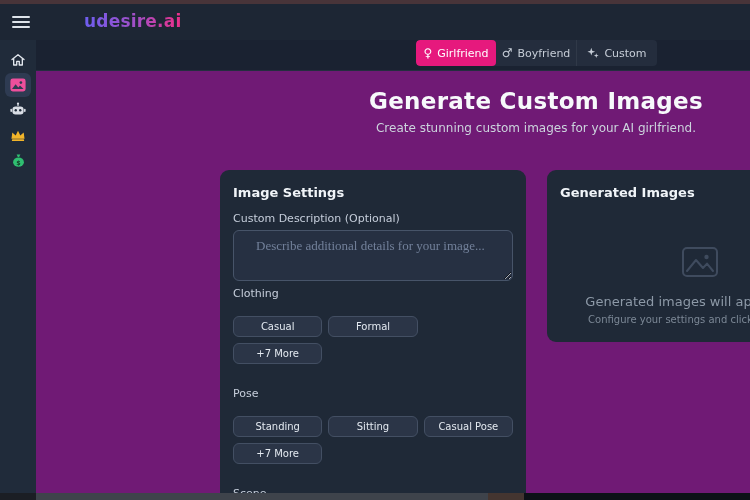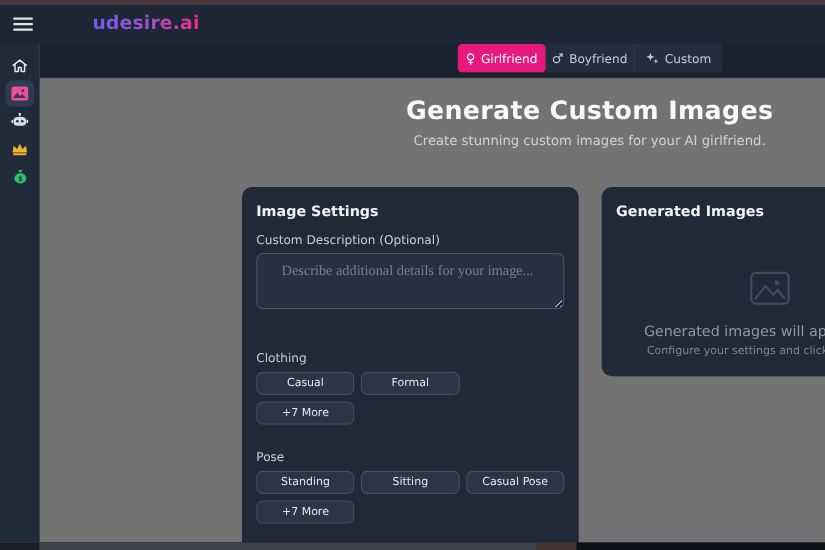--- a/index.html
+++ b/index.html
@@ -1,18 +1,18 @@
 <!DOCTYPE html>
 <html><head>
 <meta charset="utf-8">
 <style>
   * { margin:0; padding:0; box-sizing:border-box; }
   html,body { width:750px; height:500px; }
   body { font-family:"DejaVu Sans","Liberation Sans",sans-serif; background:#141c2a; }
-  .screen { position:relative; width:750px; height:500px; overflow:hidden; background:#737373; }
+  .screen { position:relative; width:750px; height:500px; overflow:hidden; background:#701a75; }
 
   
   .top-strip { position:absolute; left:0; top:0; width:750px; height:4px; background:#483439; }
 
   
   .app-header { position:absolute; left:0; top:4px; width:750px; height:36px; background:#1d2634; }
   .hamburger { position:absolute; left:12px; top:10px; width:18px; height:16px; display:flex; flex-direction:column; justify-content:space-between; padding:2px 0; cursor:pointer; }
   .hamburger span { display:block; width:18px; height:2px; background:#dde3ea; border-radius:1px; }
   .logo { position:absolute; left:84px; top:7px; font-size:17px; font-weight:bold; letter-spacing:0.2px;
           background:linear-gradient(90deg,#6d5ef0 0%,#a44ec4 55%,#ec2f8a 100%);
@@ -41,23 +41,23 @@
   .panel { position:absolute; top:170px; background:#1f2937; border-radius:9px; padding:15px 13px 13px 13px; }
   .panel-settings { left:220px; width:306px; height:400px; }
   .panel-generated { left:547px; width:306px; height:172px; }
   .panel-title { font-size:13px; font-weight:bold; color:#f0f4f8; }
 
   .field-label { margin-top:12px; font-size:11px; color:#c6cedb; }
   .desc-input { margin-top:5px; width:100%; height:51px; background:#263042; border:1px solid #475469; border-radius:6px;
                 color:#dfe5ee; font-size:13px; padding:7px 22px; font-family:Liberation Serif, serif; resize:both; }
   .desc-input::placeholder { color:#72809a; }
 
-  .section-label { margin-top:34px; font-size:11px; color:#c6cedb; }
+  .section-label { margin-top:2px; font-size:11px; color:#c6cedb; }
   .section-label.tight { margin-top:23px; }
-  .opt-grid { margin-top:6px; display:grid; grid-template-columns:repeat(3,1fr); gap:6px; }
+  .opt-grid { margin-top:16px; display:grid; grid-template-columns:repeat(3,1fr); gap:6px; }
   .opt-btn { height:21px; background:#2b3547; border:1px solid #434f63; border-radius:6px; color:#e3e9f0; font-size:10px;
              font-family:"DejaVu Sans","Liberation Sans",sans-serif; cursor:pointer; display:flex; align-items:center; justify-content:center; white-space:nowrap; }
   .more-btn { margin-top:6px; width:calc((100% - 12px)/3); }
 
   
   .empty { margin-top:46px; text-align:center; }
   .empty-title { margin-top:16px; font-size:13px; color:#8d99a7; }
   .empty-hint { margin-top:5px; font-size:10px; color:#7b8795; }
 
   

